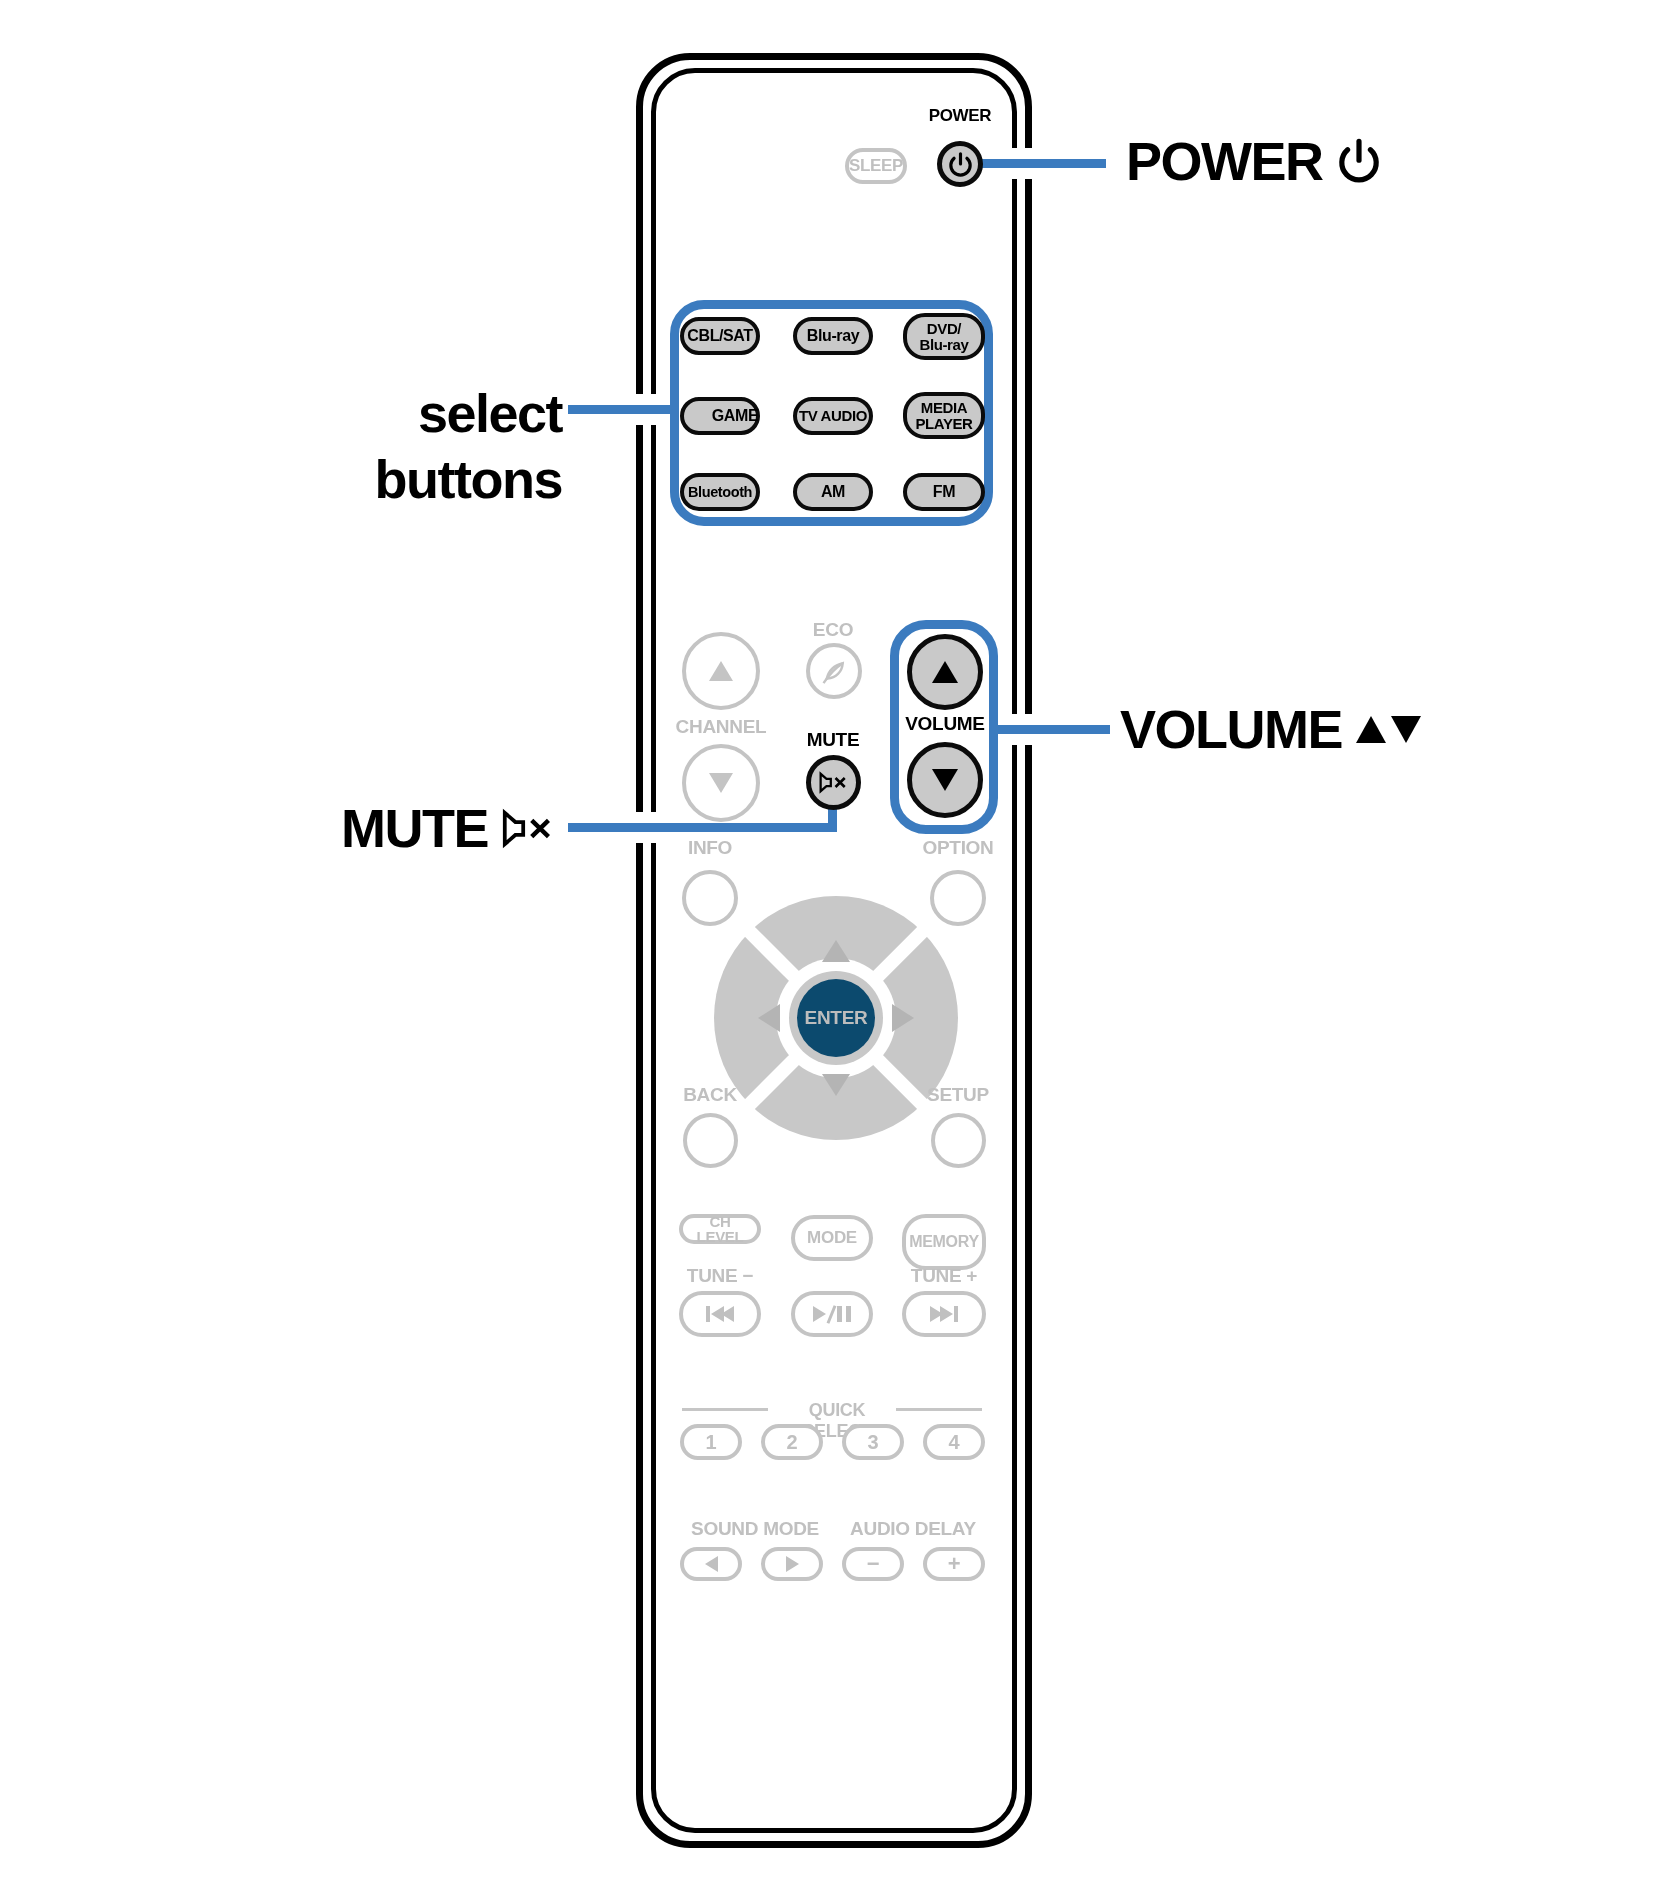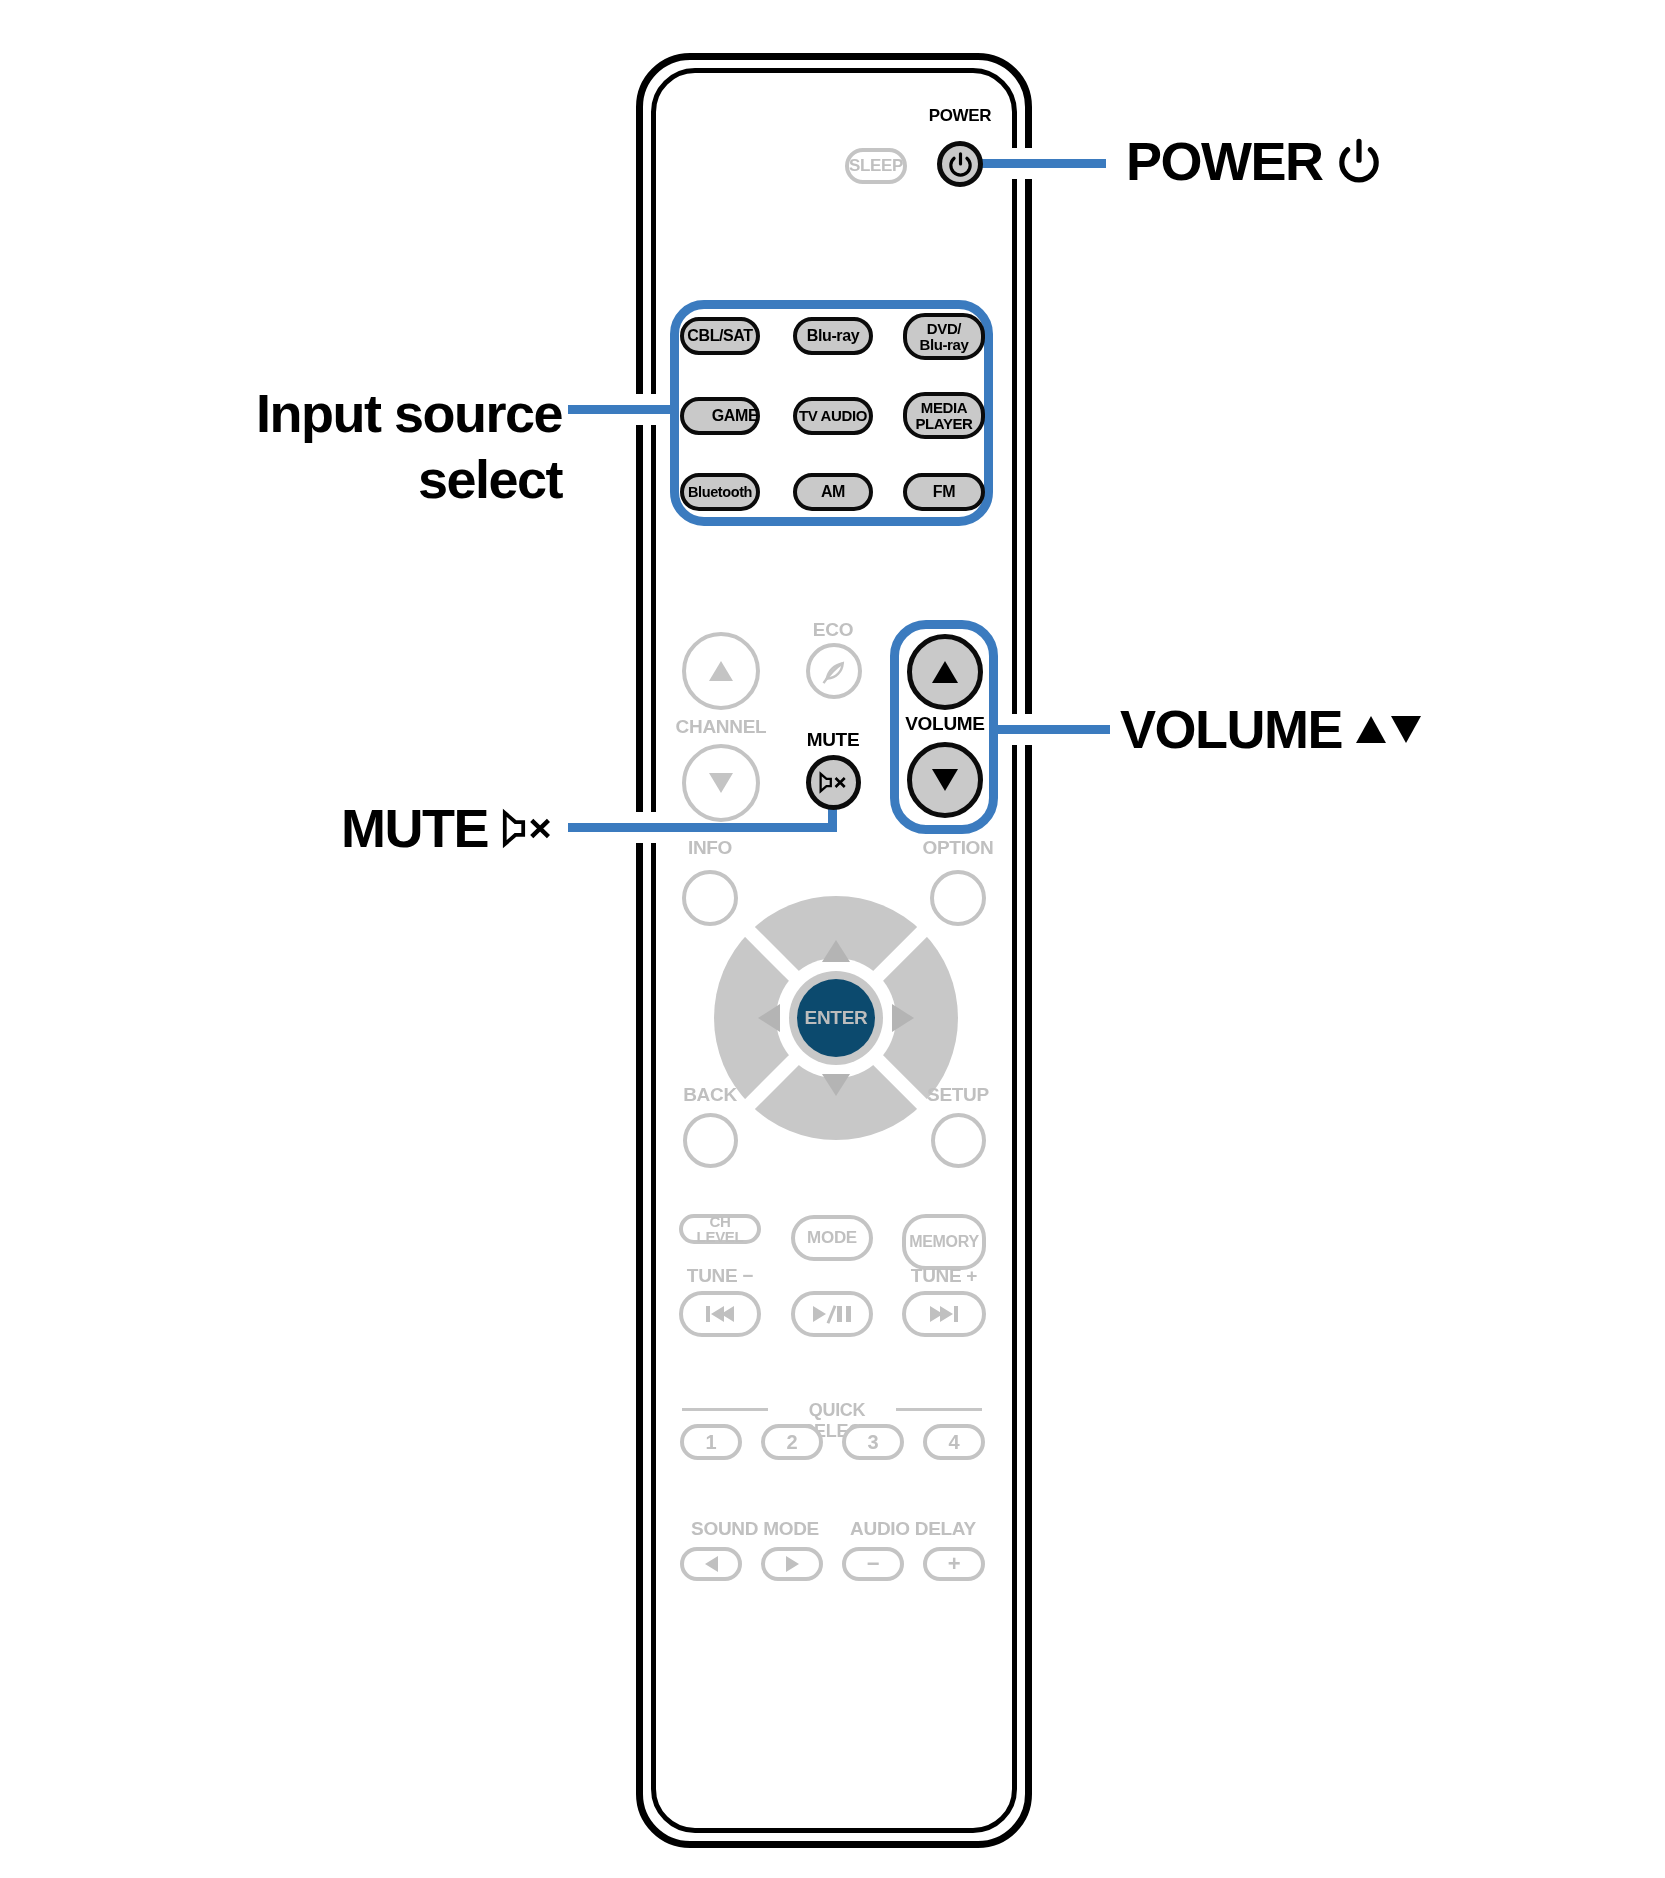--- a/index.html
+++ b/index.html
@@ -213,22 +213,22 @@
 
   <div class="abs flexc" style="left:1126px;top:132px;height:58px;gap:12px;">
     <span class="callout">POWER</span>
     <svg width="48" height="48" viewBox="0 0 24 24">
       <path d="M12 2.2 V11.6" fill="none" stroke="#000" stroke-width="2.6" stroke-linecap="round"></path>
       <path d="M6.3 6.4 A8.6 8.6 0 1 0 17.7 6.4" fill="none" stroke="#000" stroke-width="2.6" stroke-linecap="round"></path>
     </svg>
   </div>
 
   <div class="abs callout" style="left:100px;top:380px;width:462px;text-align:right;line-height:66px;">
-    <div>Input source</div>
     <div>select</div>
+    <div>buttons</div>
   </div>
 
   <div class="abs flexc" style="left:1120px;top:700px;height:58px;gap:14px;">
     <span class="callout">VOLUME</span>
     <span class="flexc" style="gap:5px;">
       <span class="vol-tri" style="border-left:15px solid transparent;border-right:15px solid transparent;border-bottom:27px solid #000;"></span>
       <span class="vol-tri" style="border-left:15px solid transparent;border-right:15px solid transparent;border-top:27px solid #000;"></span>
     </span>
   </div>
 

